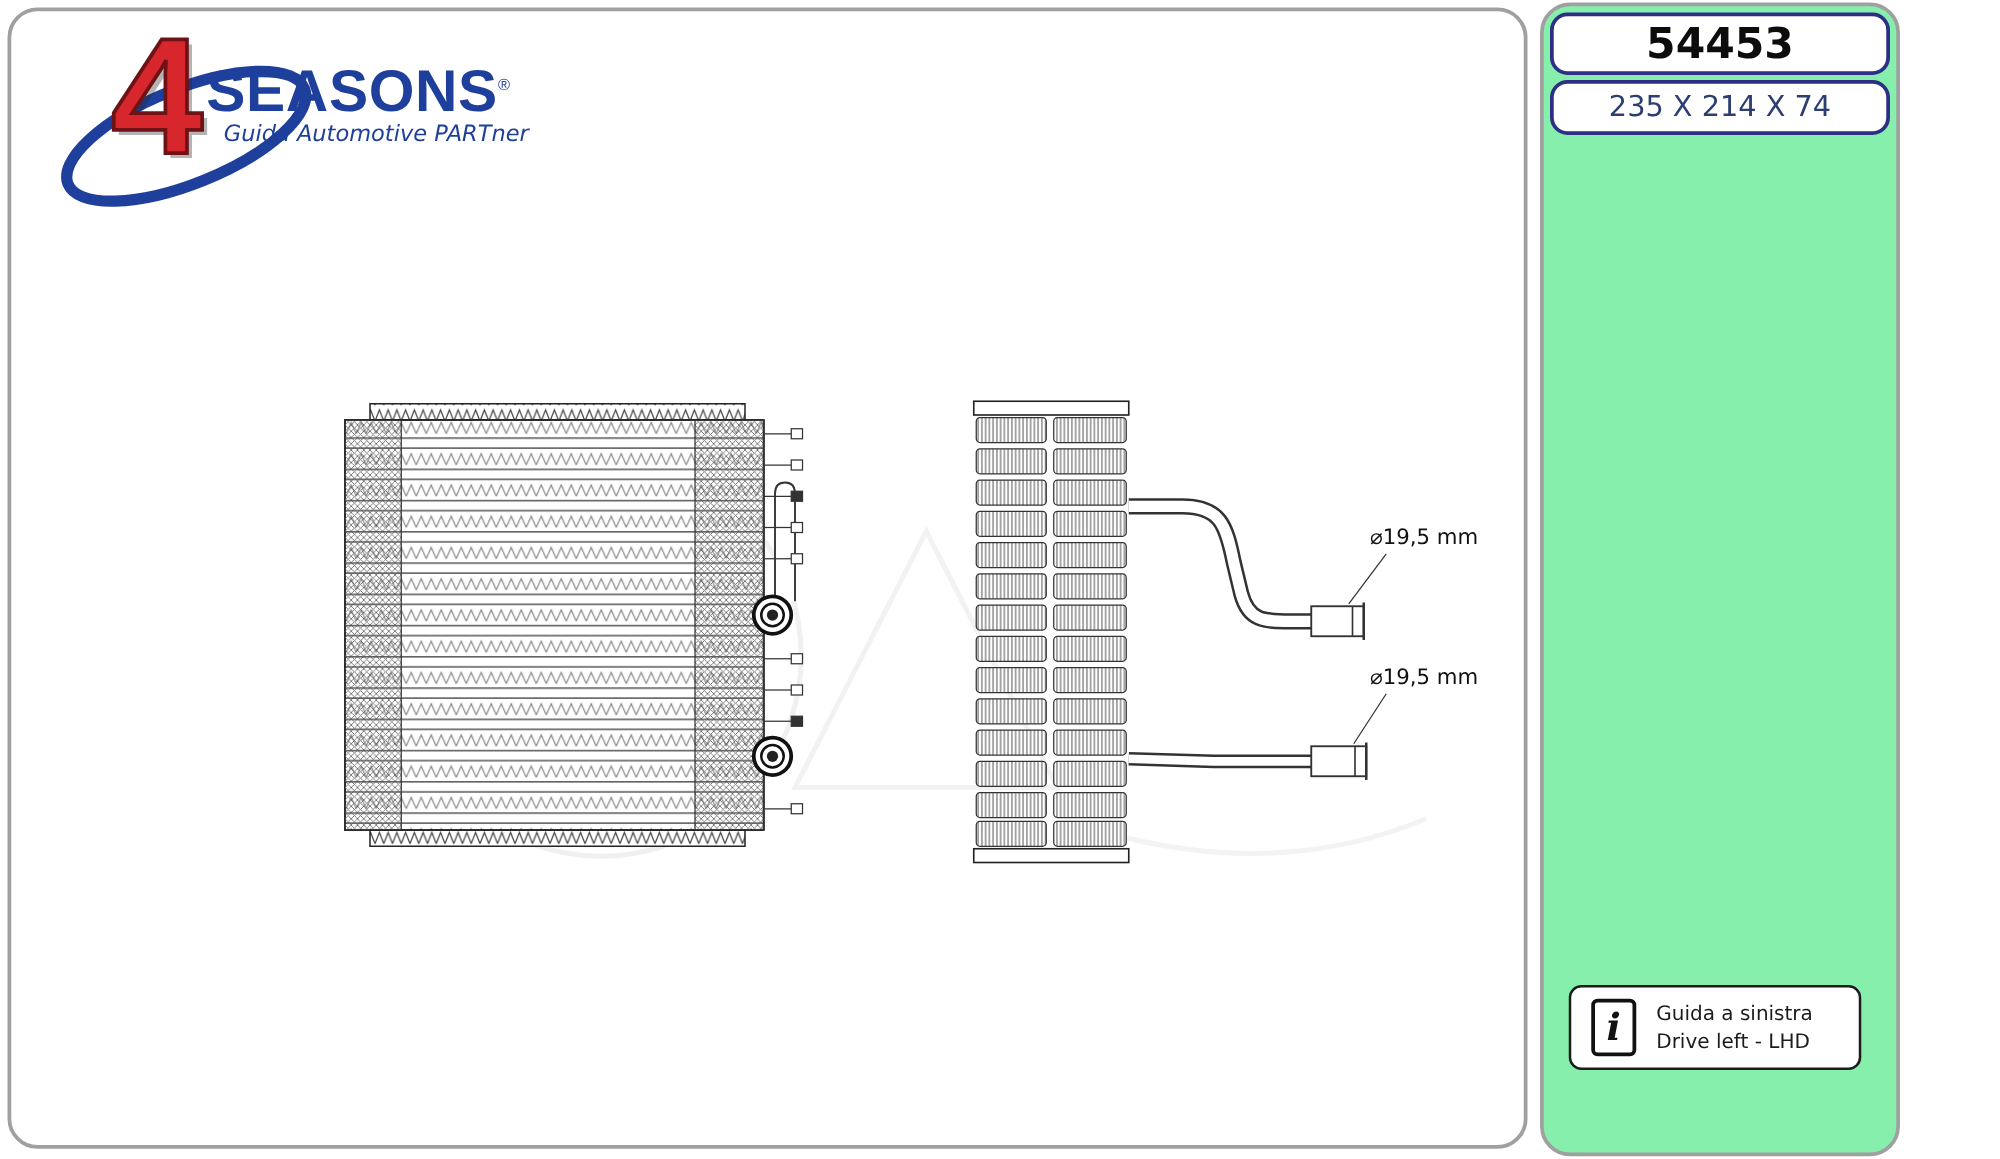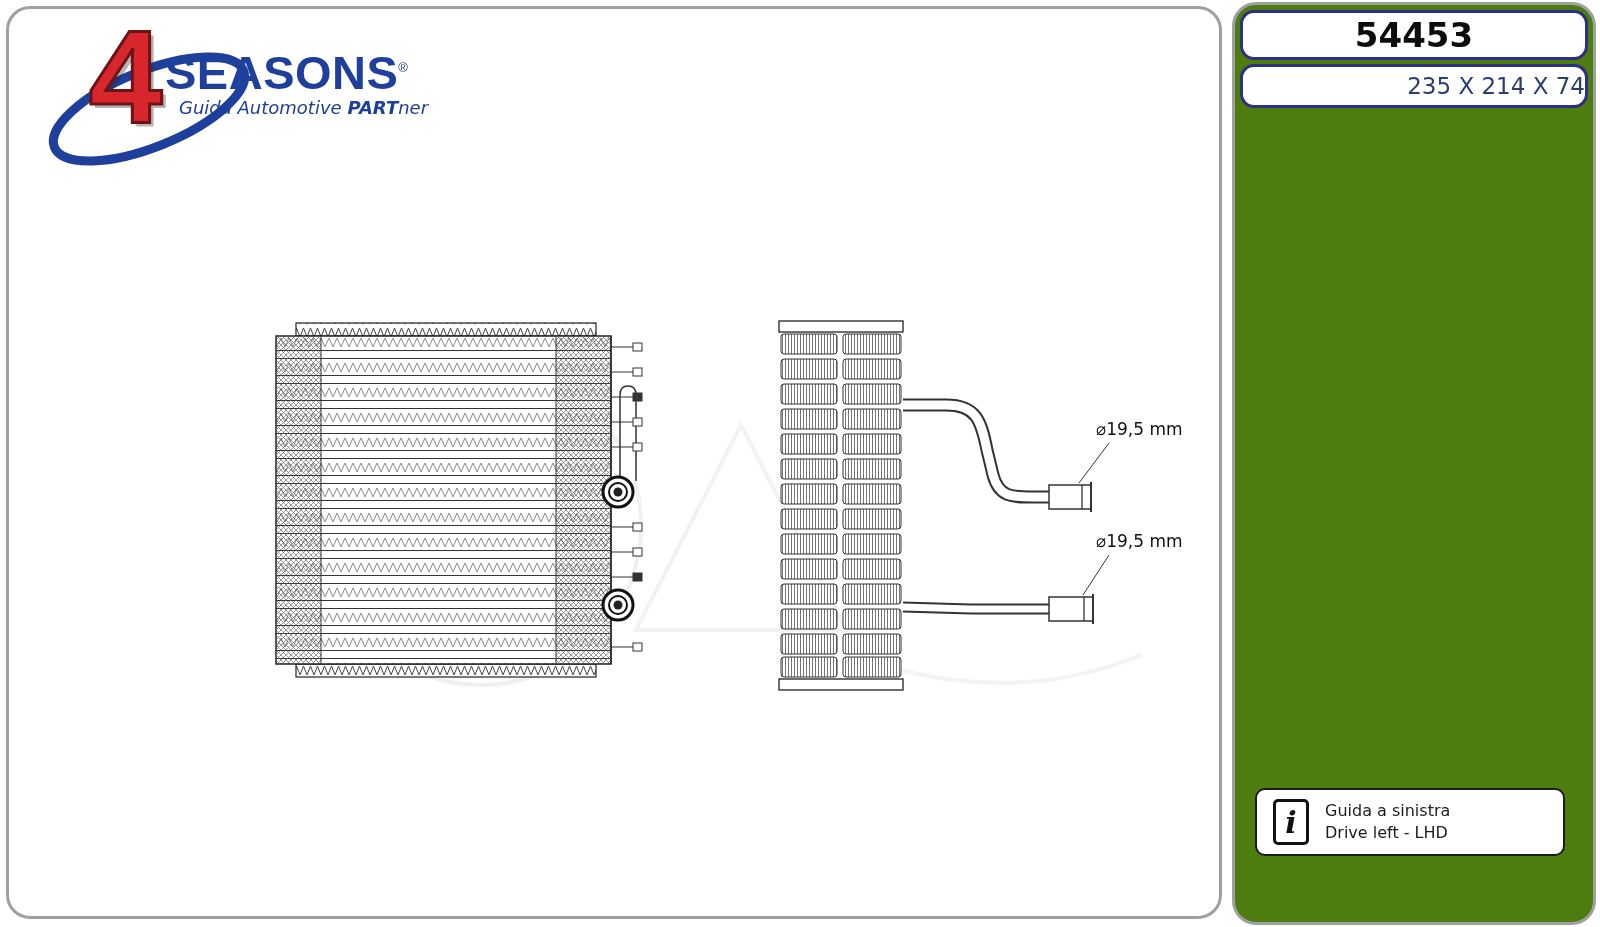--- a/index.html
+++ b/index.html
@@ -31,41 +31,41 @@
     position:absolute; left:128px; top:18px;
     font-size:47px; font-weight:800; letter-spacing:0.5px;
     color:#1e3f9b; white-space:nowrap;
     font-family:"Liberation Sans","DejaVu Sans",sans-serif;
   }
   .logo-name sup { font-size:13px; font-weight:400; vertical-align:super; }
   .logo-tagline {
     position:absolute; left:142px; top:70px;
     font-size:18px; font-style:italic; color:#1e3f9b; white-space:nowrap;
   }
-  .logo-tagline b { font-weight:700; }
+  .logo-tagline b { font-weight:400; }
 
   
   .figure-svg { position:absolute; left:172px; top:226px; width:1012px; height:490px; }
   .dim-label { font-size:17px; fill:#111; font-family:"DejaVu Sans",sans-serif; }
 
   
   .side-panel {
-    position:absolute; left:1232px; top:2px; width:364px; height:923px;
-    background:#4d7c0f; border:3px solid #a0a0a0; border-radius:24px;
+    position:absolute; left:1232px; top:2px; width:288px; height:923px;
+    background:#86efac; border:3px solid #a0a0a0; border-radius:24px;
   }
   .part-number-box {
     position:absolute; left:5px; right:5px; top:5px; height:50px;
     background:#fff; border:3px solid #2d2f87; border-radius:14px;
     display:flex; align-items:center; justify-content:center;
     font-size:34px; font-weight:800; color:#0c0c0c;
   }
   .dimensions-box {
     position:absolute; left:5px; right:5px; top:59px; height:44px;
     background:#fff; border:3px solid #2d2f87; border-radius:14px;
-    display:flex; align-items:center; justify-content:flex-end;
+    display:flex; align-items:center; justify-content:center;
     font-size:23px; color:#2c3e70;
   }
   .drive-info-box {
     position:absolute; left:20px; right:28px; bottom:66px; height:68px;
     background:#fff; border:2px solid #1c1c1c; border-radius:10px;
     display:flex; align-items:center; gap:16px; padding:0 16px;
   }
   .info-icon {
     width:36px; height:46px; flex:0 0 auto;
     border:3px solid #111; border-radius:5px;

